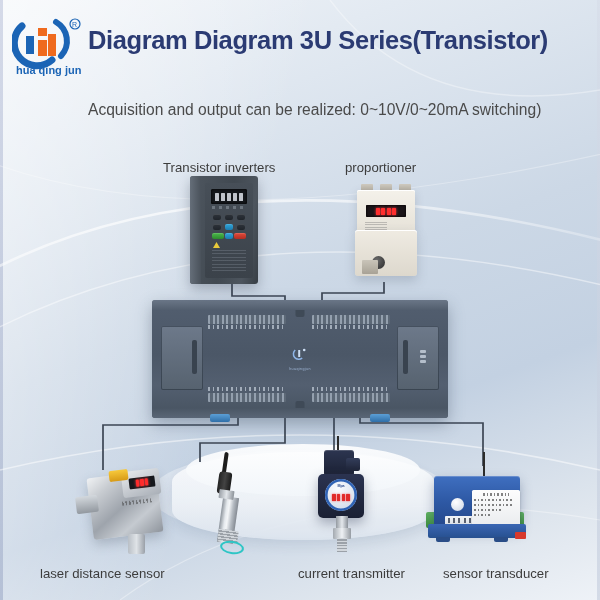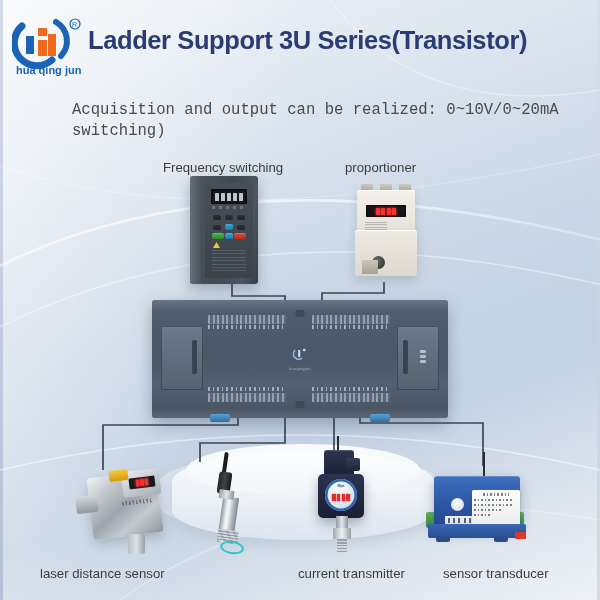--- a/index.html
+++ b/index.html
@@ -28,22 +28,22 @@
     position:absolute;left:88px;top:26px;width:505px;
     font-size:25.5px;font-weight:bold;color:#2b3b73;
     letter-spacing:-.4px;line-height:1.12;white-space:nowrap;
   }
   .hdr-sub{
     position:absolute;left:88px;top:58px;width:505px;
     font-size:25.5px;font-weight:bold;color:#3a3a3a;
     letter-spacing:-.4px;line-height:1.12;white-space:nowrap;
   }
   .hdr-desc{
-    position:absolute;left:72px;top:100px;width:495px;
-    font-size:15.6px;color:#4a4a4a;line-height:1.33;font-family:Liberation Mono, monospace;
+    position:absolute;left:88px;top:100px;width:495px;
+    font-size:15.6px;color:#4a4a4a;line-height:1.33;
   }
 
   
   .cap{position:absolute;color:#3c3c3c;font-size:13.2px;white-space:nowrap;}
   .cap-freq{left:163px;top:160px;}
   .cap-prop{left:345px;top:160px;}
   .cap-laser{left:40px;top:566px;text-align:center;}
   .cap-liquid{left:183px;top:566px;}
   .cap-press{left:298px;top:566px;}
   .cap-curr{left:443px;top:566px;}
@@ -277,24 +277,24 @@
     <path d="M44 10 A22 22 0 0 1 49 44" fill="none" stroke="#1b64b5" stroke-width="6" stroke-linecap="round"></path>
     <rect x="14" y="24" width="8" height="18" fill="#1b64b5"></rect>
     <rect x="26" y="16" width="9" height="8" fill="#ef6a1e"></rect>
     <rect x="26" y="28" width="9" height="16" fill="#ef6a1e"></rect>
     <rect x="36" y="22" width="8" height="22" fill="#ef6a1e"></rect>
     <circle cx="63" cy="12" r="5" fill="none" stroke="#1b64b5" stroke-width="1.2"></circle>
     <text x="60" y="15" font-size="7" fill="#1b64b5" font-family="Liberation Sans, sans-serif">R</text>
     <text x="4" y="62" font-size="11" font-weight="bold" fill="#1b64b5" font-family="Liberation Sans, sans-serif">hua qing jun</text>
   </svg>
 
-  <div class="hdr-title">Ladder Support 3U Series(Transistor)</div>
+  <div class="hdr-title">Diagram Diagram 3U Series(Transistor)</div>
   <div class="hdr-desc">Acquisition and output can be realized: 0~10V/0~20mA switching)</div>
 
-  <div class="cap cap-freq">Frequency switching</div>
+  <div class="cap cap-freq">Transistor inverters</div>
   <div class="cap cap-prop">proportioner</div>
   <div class="cap cap-laser">laser distance sensor</div>
   <div class="cap cap-press">current transmitter</div>
   <div class="cap cap-curr">sensor transducer</div>
 
   <div class="pedestal"></div>
   <div class="pedestal2"></div>
 
   <svg class="wires" width="600" height="600" viewBox="0 0 600 600">
     <g fill="none" stroke="#3c4654" stroke-width="1.7" stroke-linejoin="miter">

